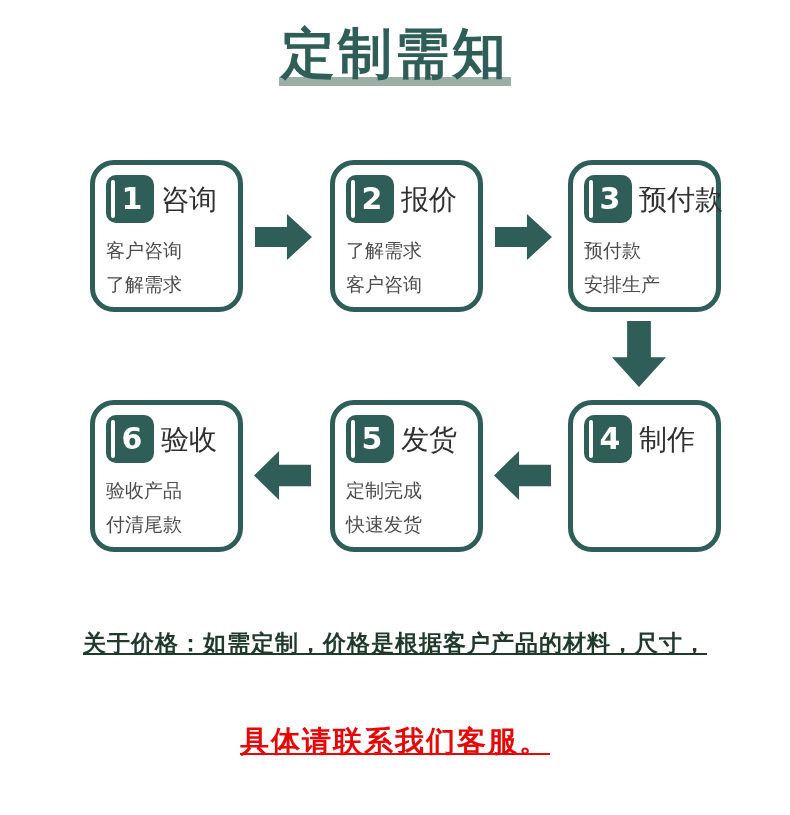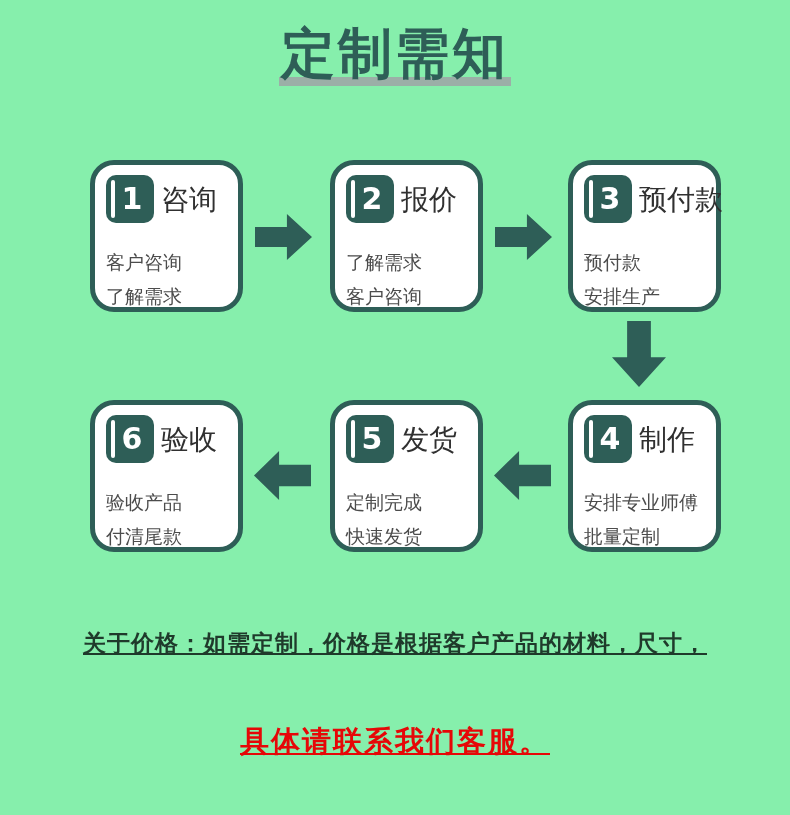--- a/index.html
+++ b/index.html
@@ -3,21 +3,21 @@
 <meta charset="utf-8">
 <style>
   html,body{margin:0;padding:0;}
   body{
     font-family:"DejaVu Sans","Liberation Sans",sans-serif;
     background:#defae9;
   }
   .page{
     position:relative;
     width:790px;height:815px;
-    background:#86efac;
+    background:#ffffff;
     overflow:hidden;
     margin:0 auto;
   }
   
   .title-wrap{
     position:absolute;left:0;top:24px;width:100%;
     text-align:center;
   }
   .title-underline{
     position:absolute;left:50%;top:53px;
@@ -60,21 +60,21 @@
   .step-number{
     color:#ffffff;font-size:30px;font-weight:bold;
     line-height:1;margin-left:4px;
   }
   .step-label{
     margin-left:7px;margin-bottom:4px;
     font-size:28px;font-weight:normal;color:#303030;
     white-space:nowrap;letter-spacing:0px;
   }
   .step-desc{
-    margin-top:22px;
+    margin-top:10px;
     font-size:19px;color:#4c4c4c;
     line-height:34px;white-space:nowrap;
   }
   .pos-1{left:90px;top:160px;}
   .pos-2{left:330px;top:160px;}
   .pos-3{left:568px;top:160px;}
   .pos-4{left:568px;top:400px;}
   .pos-5{left:330px;top:400px;}
   .pos-6{left:90px;top:400px;}
   
@@ -162,24 +162,20 @@
   </div>
 
   <div class="step-box pos-4">
     <div class="step-header">
       <div class="step-badge">
         <span class="badge-stripe"></span>
         <span class="step-number">4</span>
       </div>
       <span class="step-label">制作</span>
     </div>
-    <div class="step-desc">
-      <div>安排专业师傅</div>
-      <div>批量定制</div>
-    </div>
   </div>
 
   <div class="step-box pos-5">
     <div class="step-header">
       <div class="step-badge">
         <span class="badge-stripe"></span>
         <span class="step-number">5</span>
       </div>
       <span class="step-label">发货</span>
     </div>

